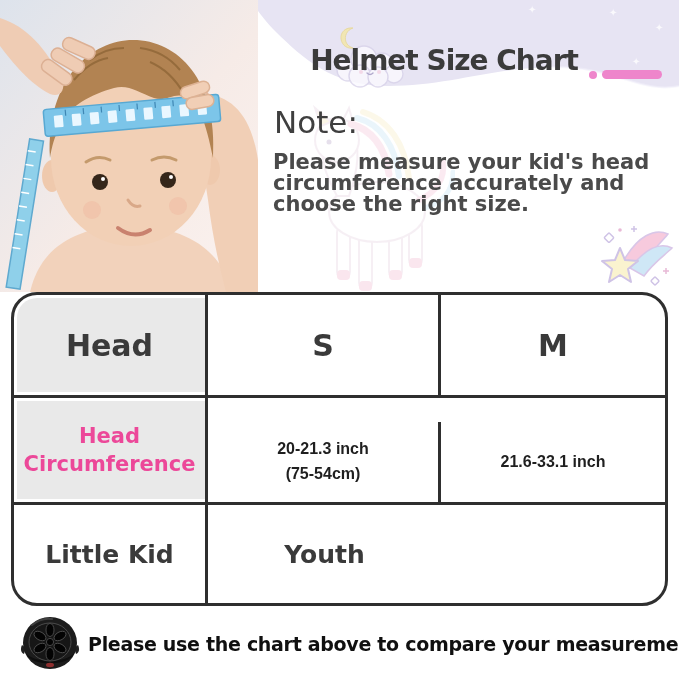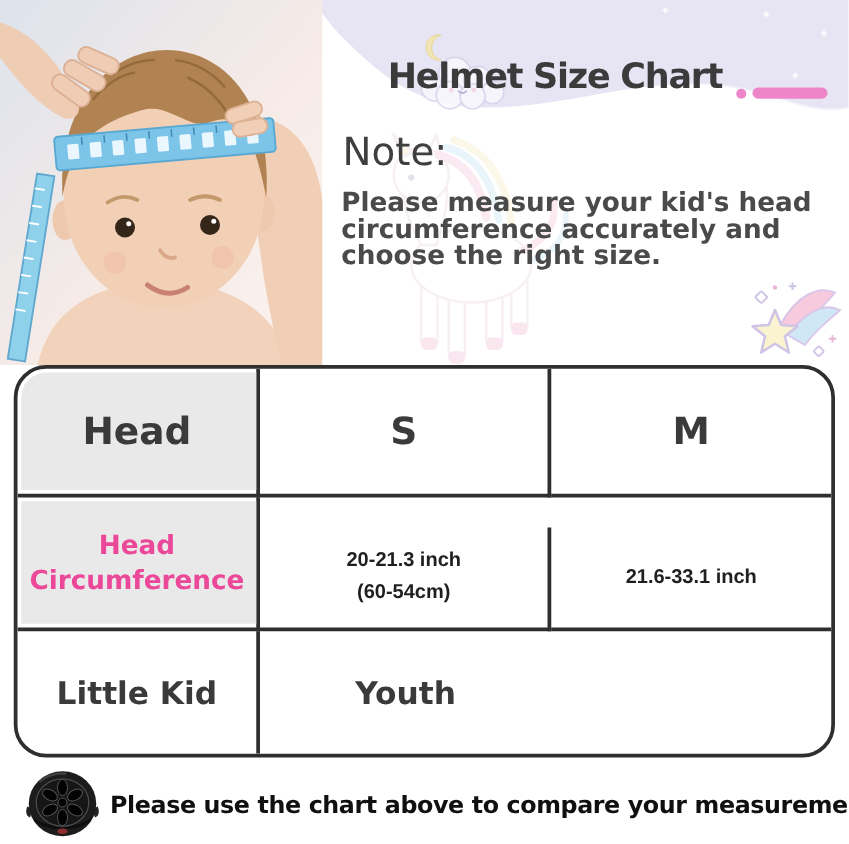--- a/index.html
+++ b/index.html
@@ -245,21 +245,21 @@
       </div>
 
       <div class="cell lab br bb">
         <span class="rowlab">
           <span style="display:block">Head</span>
           <span style="display:block">Circumference</span>
         </span>
       </div>
       <div class="cell br bb datacell">
         <span>20-21.3 inch</span>
-        <span>(60-54cm)</span>
+        <span>(75-54cm)</span>
       </div>
       <div class="cell bb datacell">
         <span>21.6-33.1 inch</span>
       </div>
 
       <div class="cell br">
         <span class="rowval">Little Kid</span>
       </div>
       <div class="cell">
         <span class="rowval">Youth</span>

